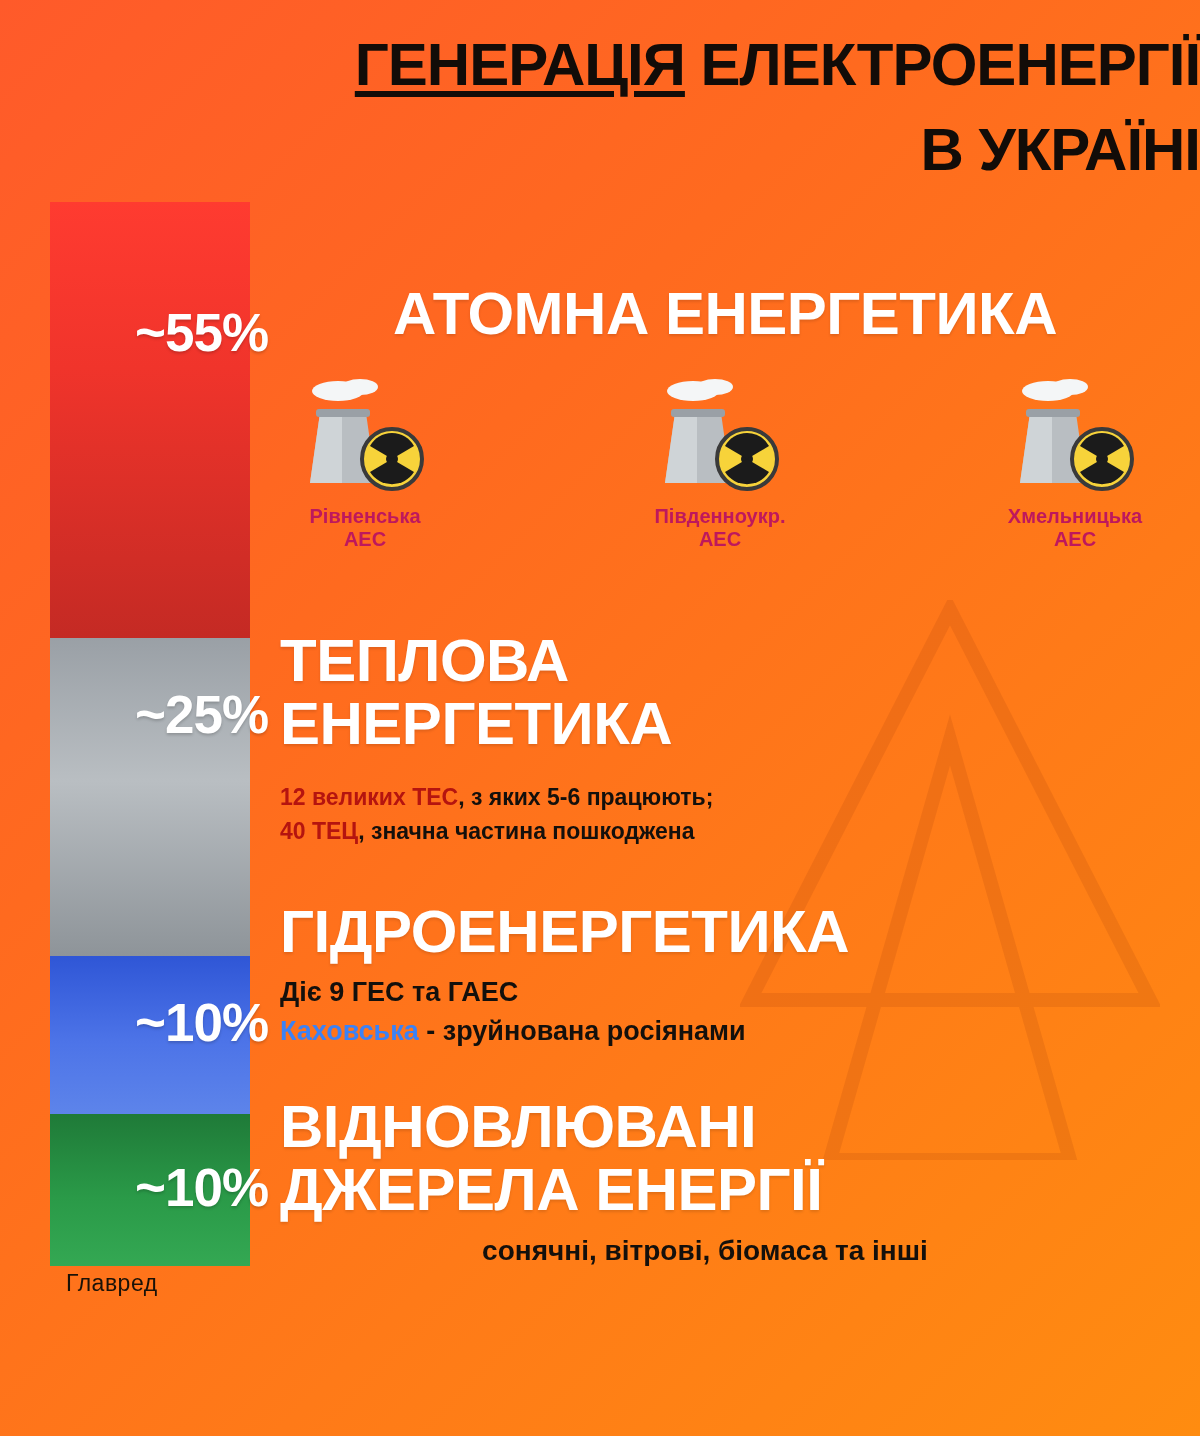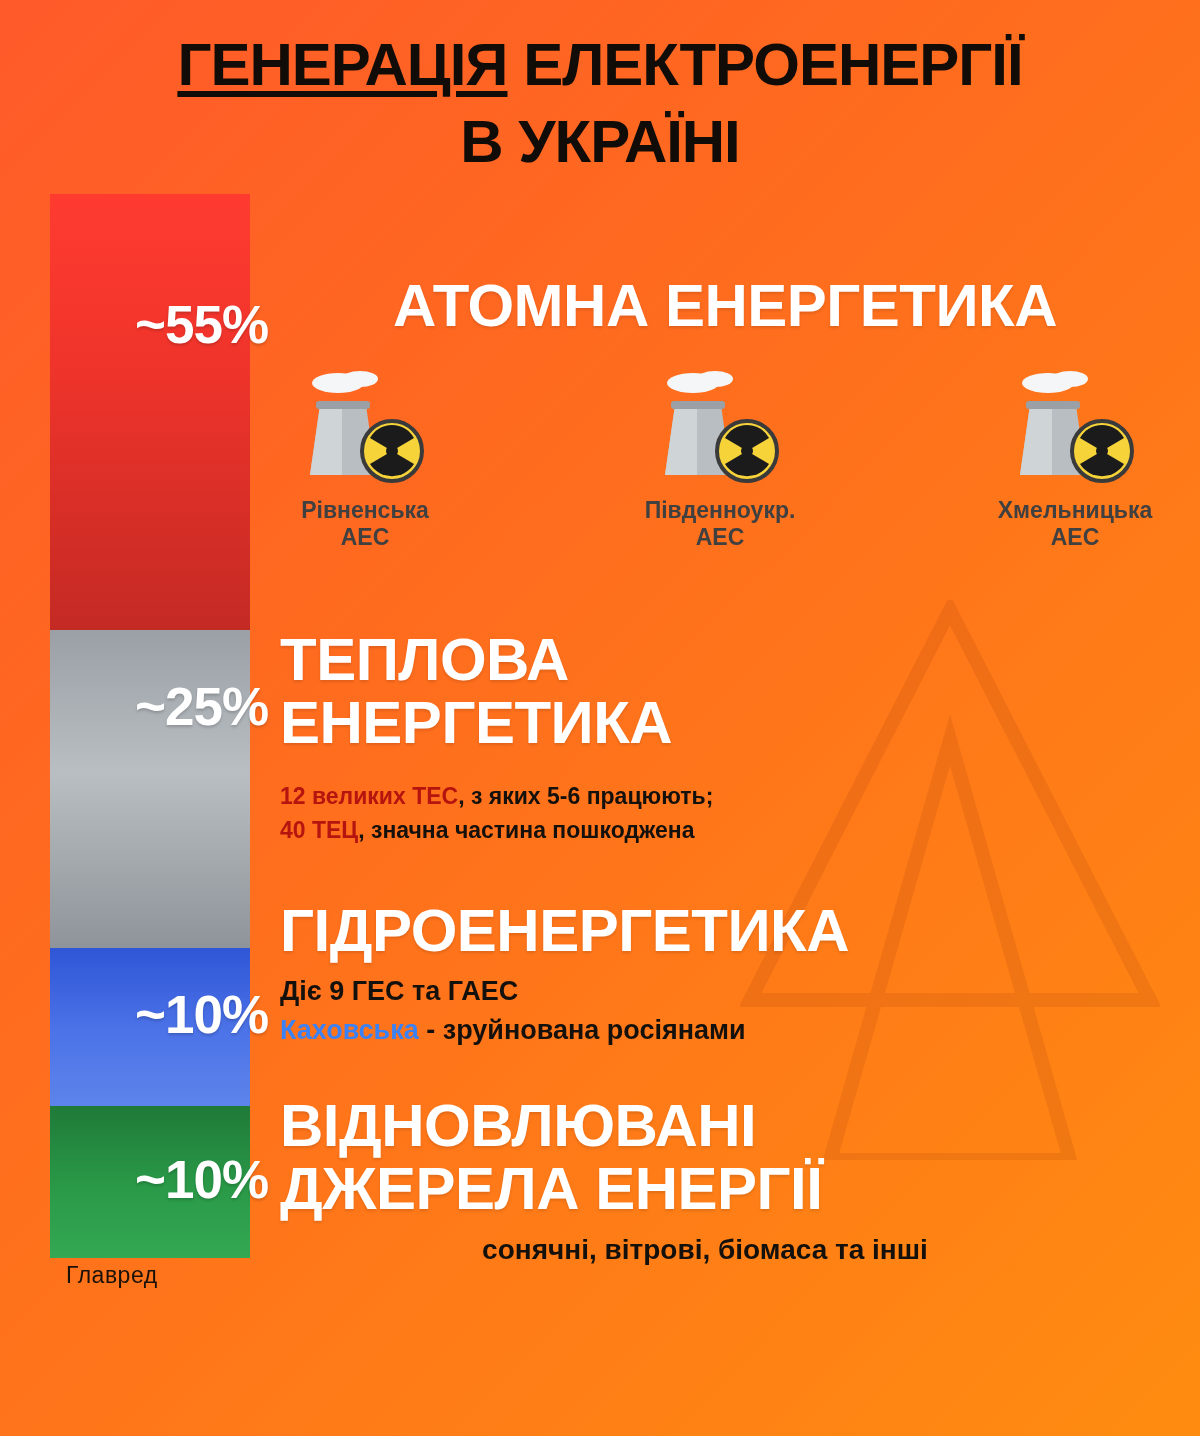--- a/index.html
+++ b/index.html
@@ -22,34 +22,34 @@
     right: 40px;
     top: 600px;
     width: 420px;
     height: 560px;
     opacity: 0.12;
     pointer-events: none;
   }
 
   .title {
     padding-top: 34px;
-    text-align: center;
+    text-align: right;
     color: #120c08;
     font-weight: bold;
     font-size: 60px;
     line-height: 1.02;
     letter-spacing: -1px;
   }
   .title .line1 { display: block; }
   .title .underlined {
     text-decoration: underline;
     text-decoration-thickness: 6px;
     text-underline-offset: 6px;
   }
-  .title .line2 { display: block; margin-top: 16px; }
+  .title .line2 { display: block; margin-top: 24px; }
 
   .content {
     position: relative;
     margin-top: 22px;
     display: flex;
     align-items: flex-start;
   }
 
   
   .bar-col {
@@ -119,22 +119,22 @@
     margin-top: 30px;
     padding-right: 10px;
   }
   .plant {
     width: 170px;
     text-align: center;
   }
   .plant-art { height: 120px; position: relative; }
   .plant-label {
     margin-top: 10px;
-    color: #404040;
-    font-size: 23px;
+    color: #be185d;
+    font-size: 20px;
     font-weight: bold;
     line-height: 1.15;
   }
 
   
   .block-thermal { padding-top: 78px; }
   .sub-red {
     margin-top: 26px;
     font-size: 23px;
     font-weight: bold;

